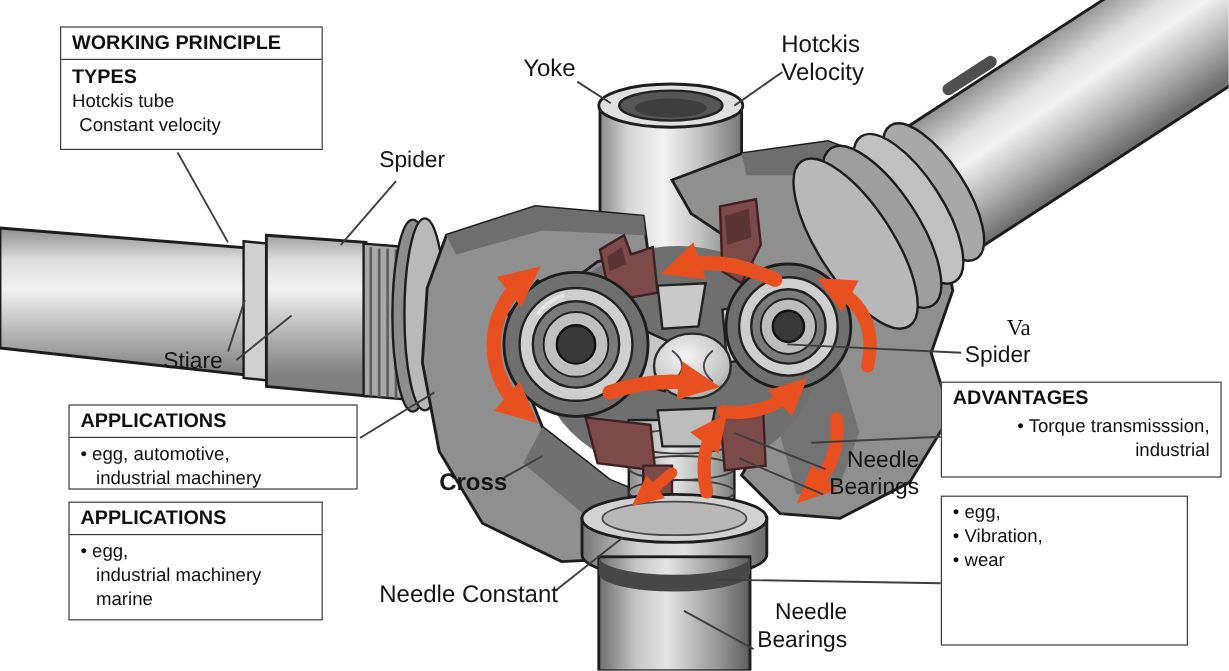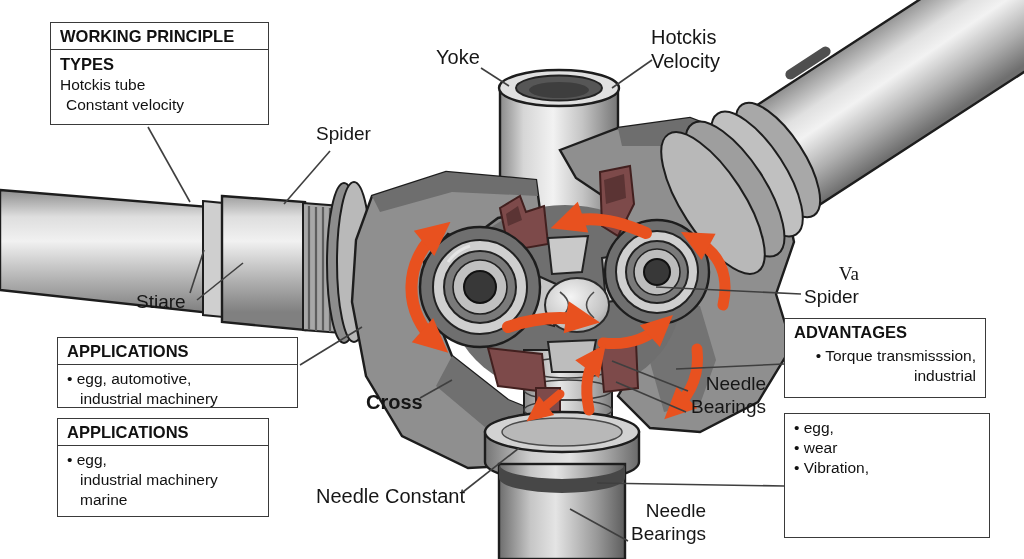--- a/index.html
+++ b/index.html
@@ -223,33 +223,33 @@
 
   <div class="ibox" style="left:57px;top:418px;width:212px;height:99px;">
     <div class="hd ul">APPLICATIONS</div>
     <div class="bd">
       <div>• egg,</div>
       <div class="in1">industrial machinery</div>
       <div class="in1">marine</div>
     </div>
   </div>
 
-  <div class="ibox" style="left:784px;top:318px;width:202px;height:80px;">
+  <div class="ibox" style="left:784px;top:318px;width:234px;height:80px;">
     <div class="hd">ADVANTAGES</div>
     <div class="bd" style="padding-top:1px;text-align:right;">
       <div>• Torque transmisssion,</div>
       <div class="in1">industrial</div>
     </div>
   </div>
 
   <div class="ibox" style="left:784px;top:413px;width:206px;height:125px;">
     <div class="bd">
       <div>• egg,</div>
+      <div>• Vibration,</div>
       <div>• wear</div>
-      <div>• Vibration,</div>
     </div>
   </div>
 
   <div class="plabel sm" style="left:316px;top:122px;">Spider</div>
   <div class="plabel" style="left:436px;top:45px;">Yoke</div>
   <div class="plabel" style="left:651px;top:25px;">
     <div>Hotckis</div>
     <div>Velocity</div>
   </div>
   <div class="plabel sm" style="left:136px;top:290px;">Stiare</div>

